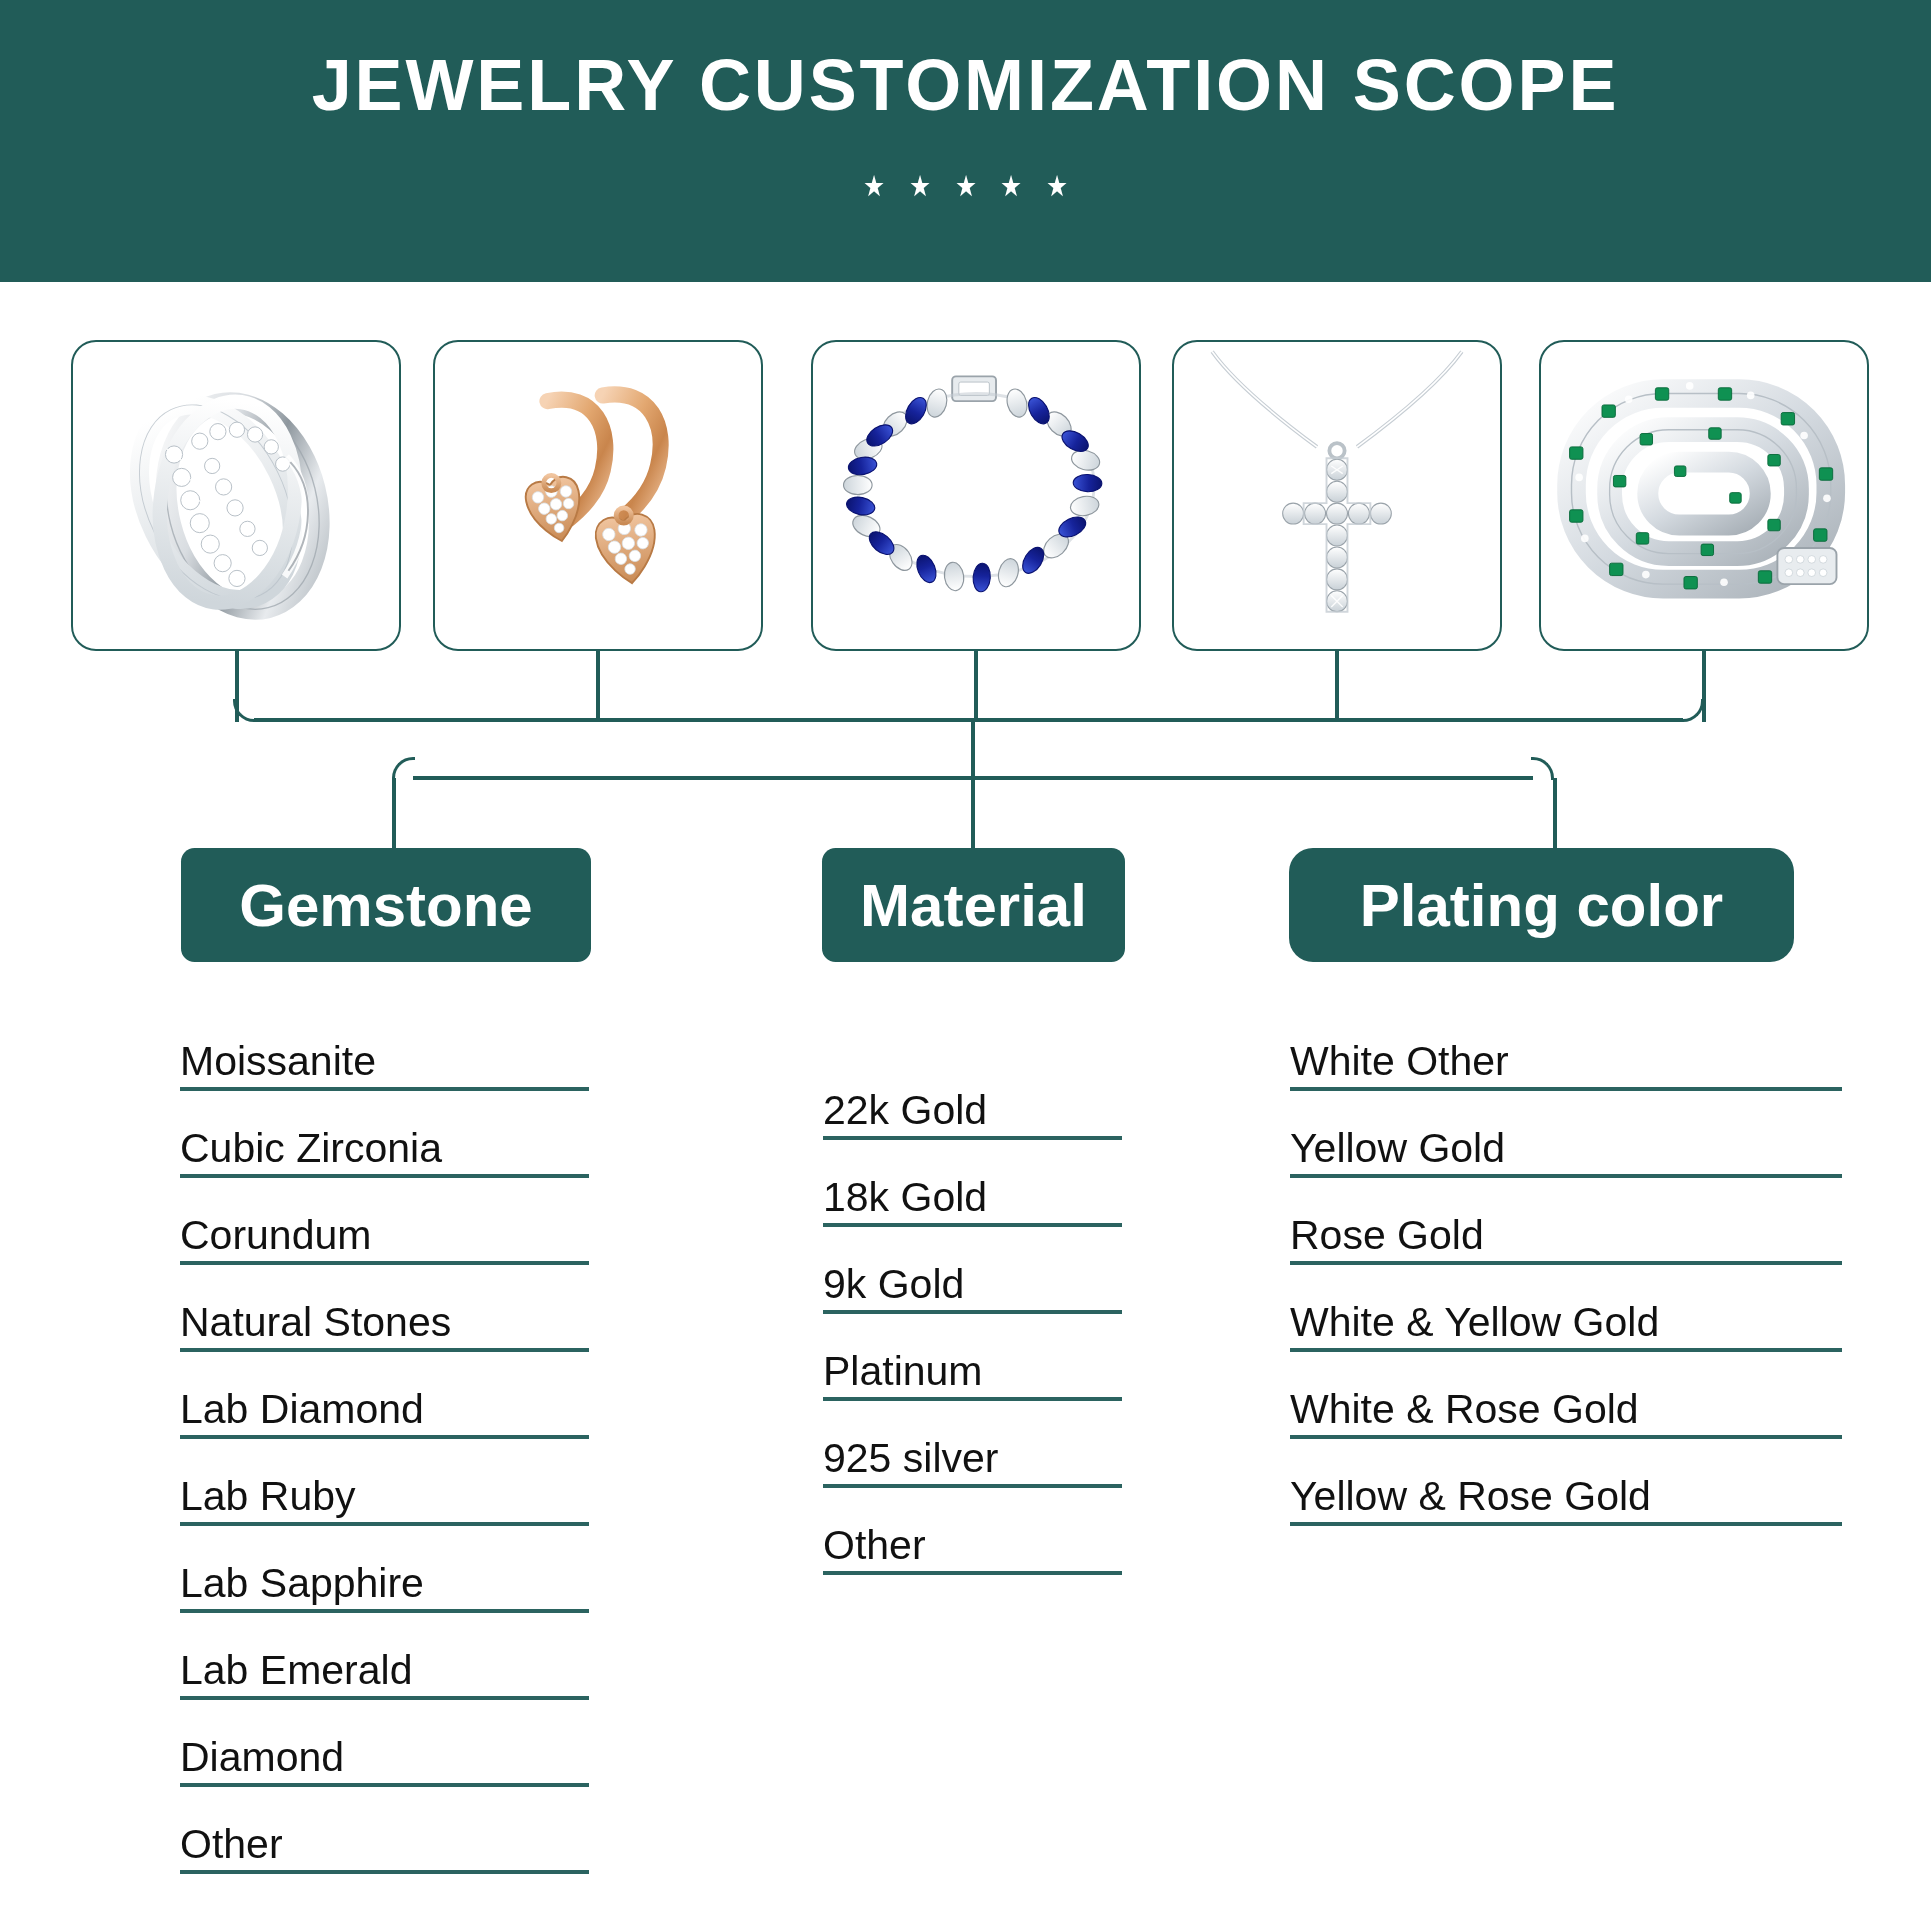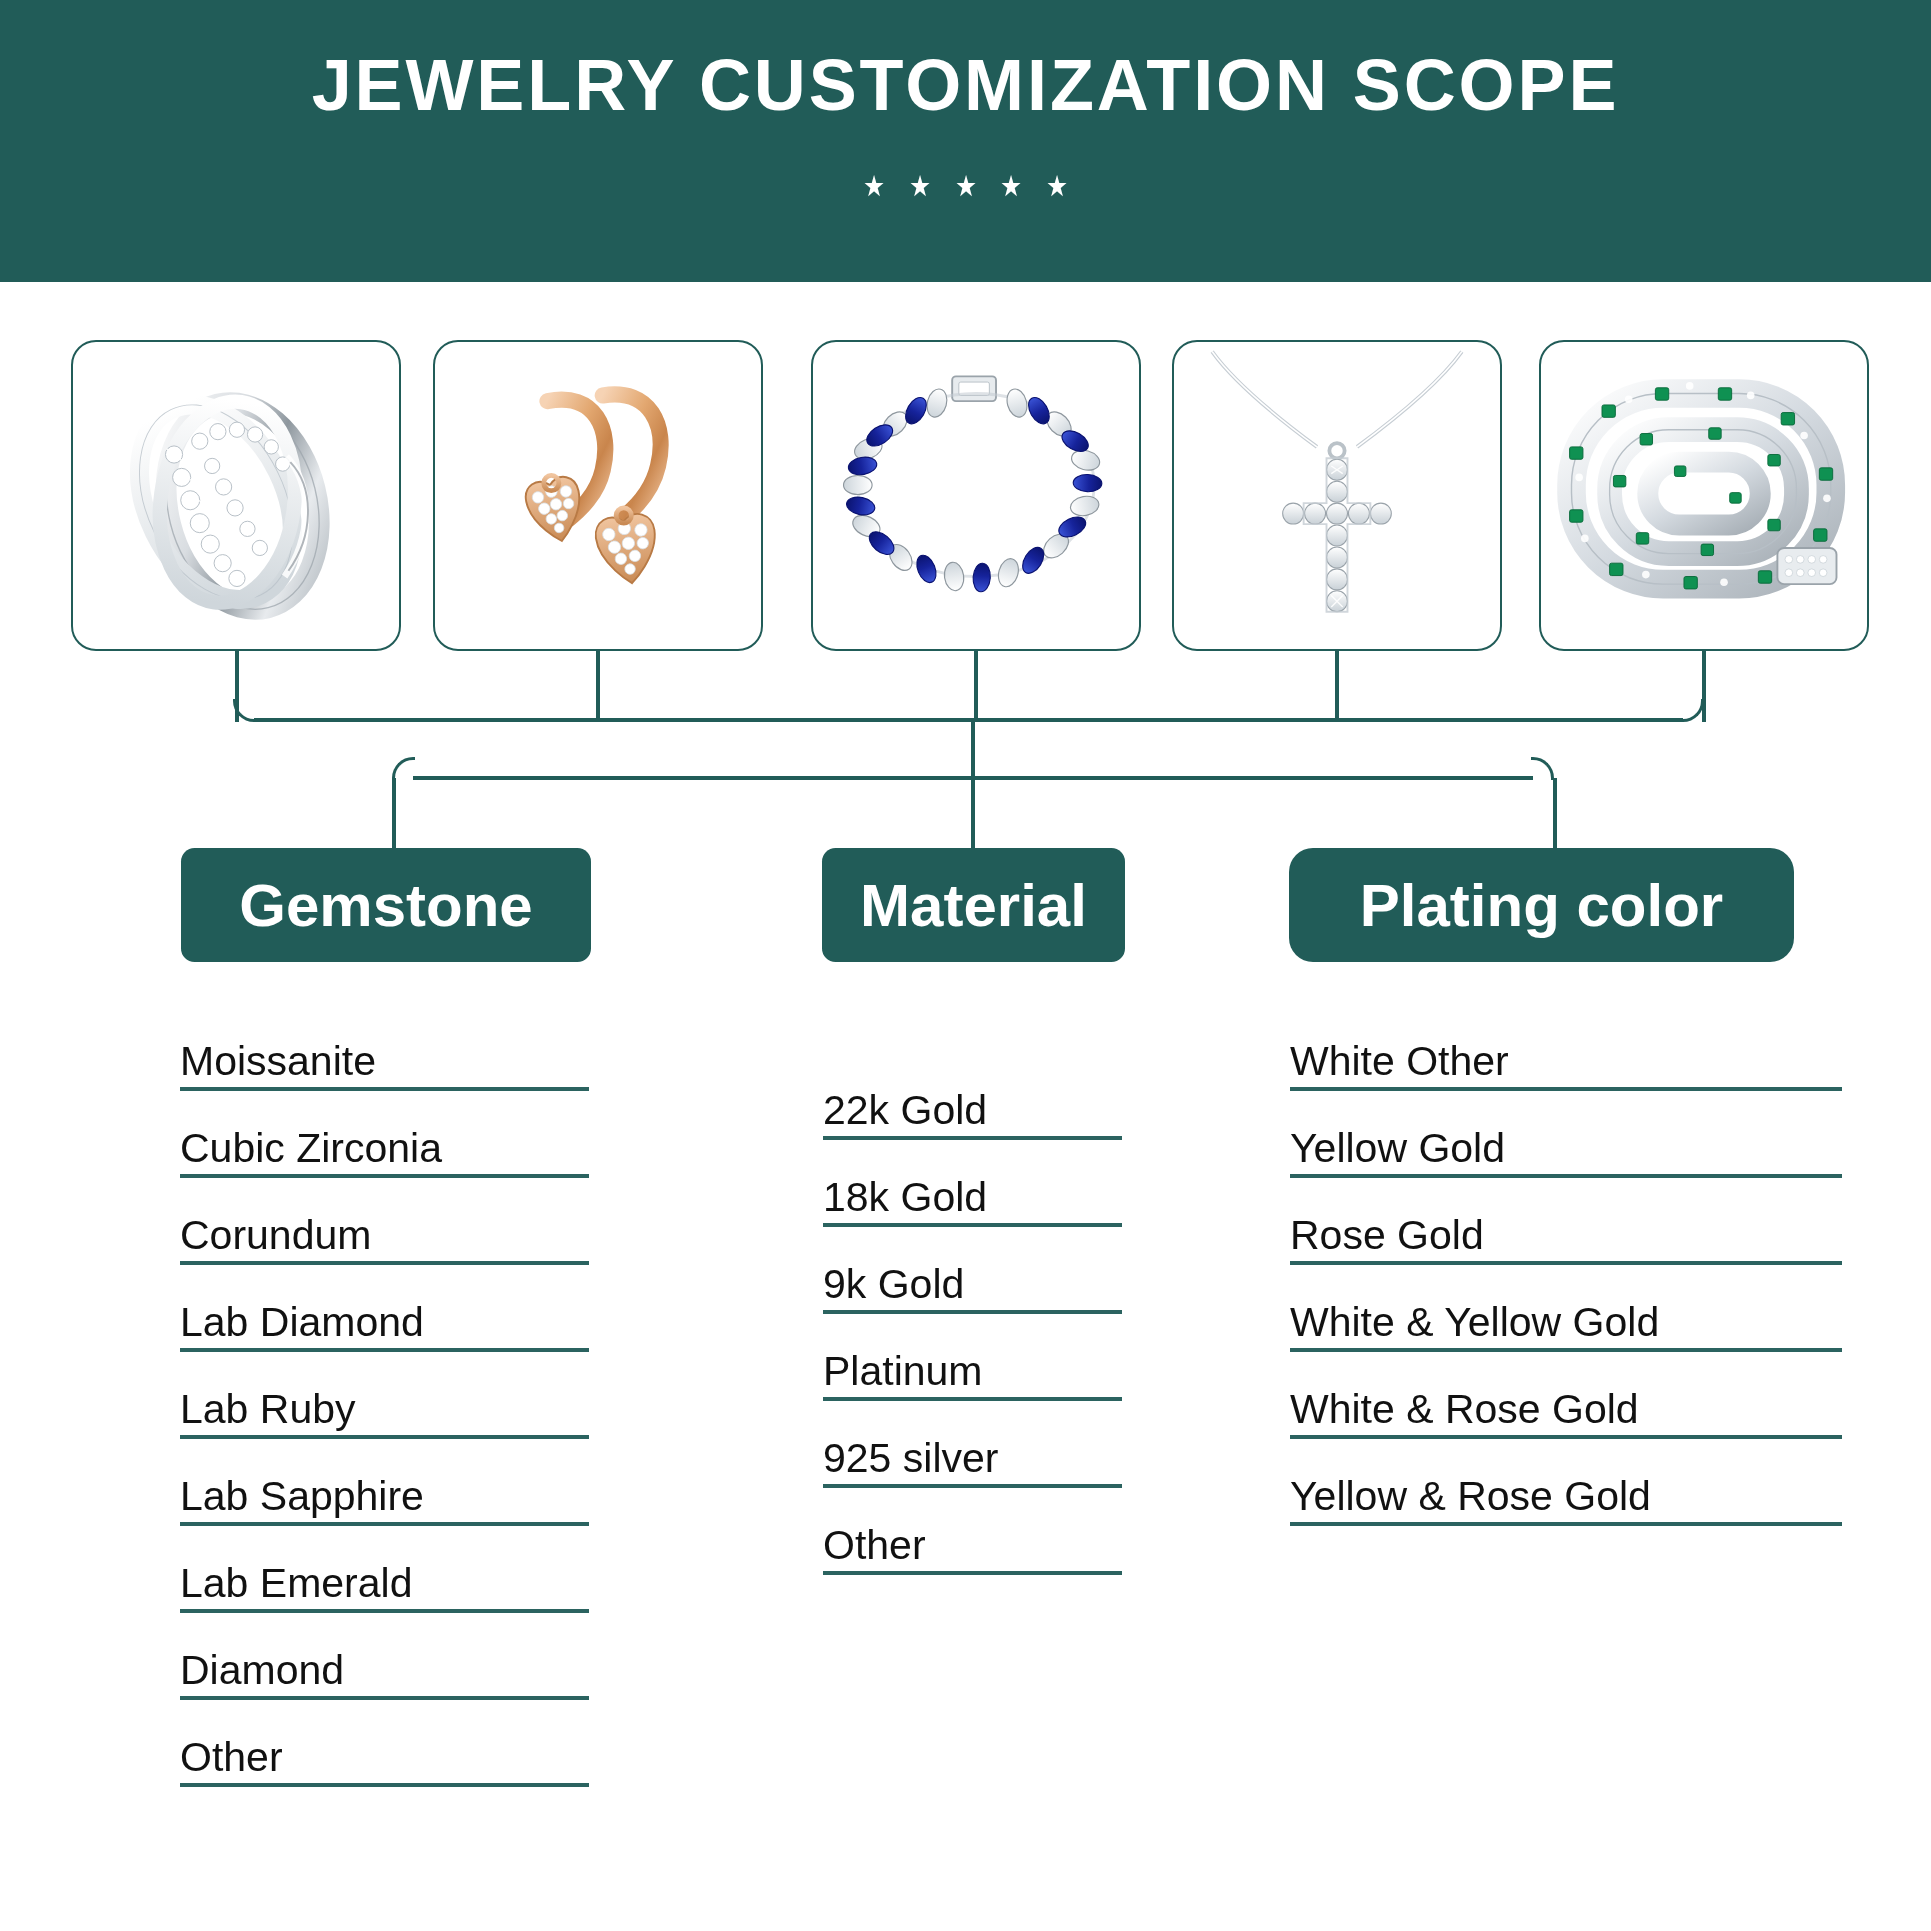--- a/index.html
+++ b/index.html
@@ -466,20 +466,23 @@
     <div class="opt">
         <span class="opt-label">Moissanite</span>
       </div>
     <div class="opt">
         <span class="opt-label">Cubic Zirconia</span>
       </div>
     <div class="opt">
         <span class="opt-label">Corundum</span>
       </div>
     <div class="opt">
+        <span class="opt-label">Natural Stones</span>
+      </div>
+    <div class="opt">
         <span class="opt-label">Lab Diamond</span>
       </div>
     <div class="opt">
         <span class="opt-label">Lab Ruby</span>
       </div>
     <div class="opt">
         <span class="opt-label">Lab Sapphire</span>
       </div>
     <div class="opt">
         <span class="opt-label">Lab Emerald</span>

